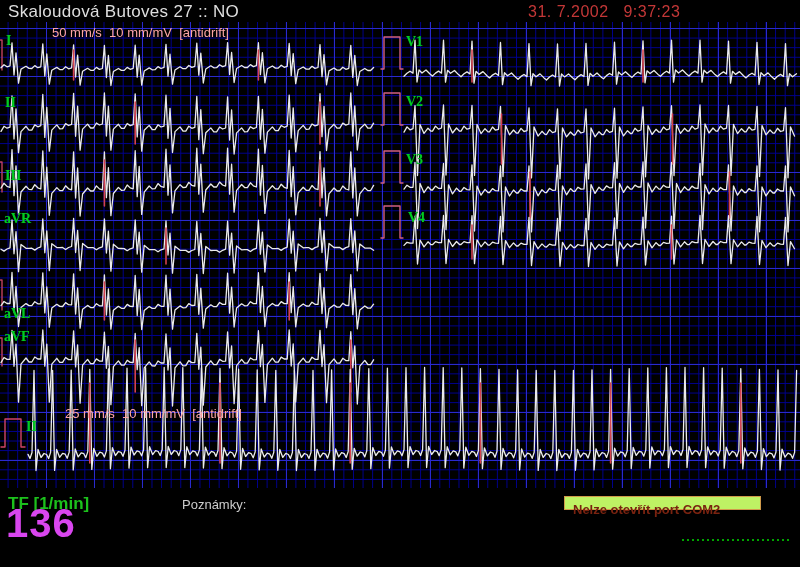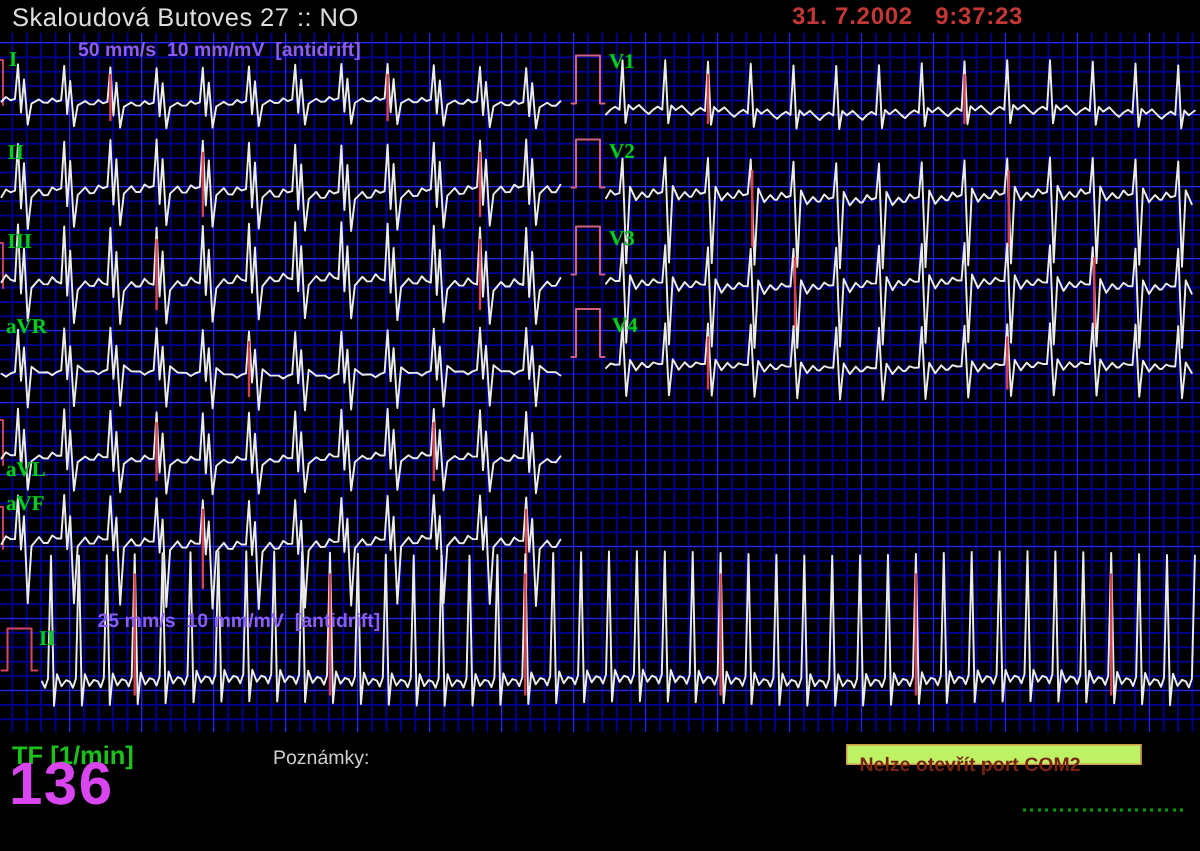--- a/index.html
+++ b/index.html
@@ -1,36 +1,36 @@
 <!DOCTYPE html>
 <html><head>
 <meta charset="utf-8">
 <style>
   html,body{margin:0;padding:0;background:#000;}
   body{width:800px;height:567px;overflow:hidden;font-family:"Liberation Sans",sans-serif;}
   .screen{position:relative;width:800px;height:567px;background:#000;}
 
   .titlebar{position:absolute;left:0;top:0;width:700px;height:22px;background:#000;z-index:5;}
   .title{position:absolute;left:8px;top:2px;font-size:17px;color:#dedede;letter-spacing:.3px;white-space:pre;}
-  .datetime{position:absolute;left:528px;top:3px;font-size:16px;font-weight:bold;color:#c33737;white-space:pre;letter-spacing:.5px;}
+  .datetime{position:absolute;left:528px;top:3px;font-size:16px;font-weight:normal;color:#c33737;white-space:pre;letter-spacing:.5px;}
 
   .grid{position:absolute;left:0;top:22px;width:800px;height:466px;background-color:#000;
     background-image:
       linear-gradient(to right,#2a2ace 1px,transparent 1px),
       linear-gradient(to bottom,#2a2ace 1px,transparent 1px),
       linear-gradient(to right,#00008e 1px,transparent 1px),
       linear-gradient(to bottom,#00008e 1px,transparent 1px);
     background-size:48px 466px,800px 48px,9.6px 466px,800px 9.6px;
     background-position:46px 0,0 6px,7.6px 0,0 6px;}
 
   #ecg{position:absolute;left:0;top:0;z-index:2;}
   #labels{position:absolute;left:0;top:0;width:800px;height:567px;z-index:3;pointer-events:none;}
   .lead-label{position:absolute;font-family:"Liberation Serif",serif;font-weight:bold;font-size:14px;color:#00cc22;text-shadow:0 0 1px #004400;}
 
-  .speed{position:absolute;font-size:13px;font-weight:bold;color:#8b5cf6;white-space:pre;z-index:3;}
+  .speed{position:absolute;font-size:13px;font-weight:normal;color:#fca5a5;white-space:pre;z-index:3;}
   .speed-top{left:52px;top:25px;}
   .speed-bottom{left:50px;top:406px;padding-left:15px;}
 
   .tf-label{position:absolute;left:8px;top:494px;font-size:17px;font-weight:bold;color:#1cc11c;z-index:5;}
   .tf-value{position:absolute;left:6px;top:503px;font-size:40px;font-weight:bold;color:#d946ef;line-height:1;letter-spacing:1px;z-index:5;}
   .notes{position:absolute;left:182px;top:497px;font-size:13px;color:#cdcdcd;z-index:5;}
 
   .error-box{position:absolute;left:564px;top:496px;width:197px;height:14px;background:#bef264;border:1px solid #d09a4a;box-sizing:border-box;z-index:6;}
   .error-box span{display:block;padding:5px 0 0 8px;font-size:13px;font-weight:bold;color:#7a2310;white-space:pre;}
   .dotted{position:absolute;left:682px;top:539px;width:110px;height:2px;z-index:6;
@@ -90,21 +90,21 @@
       <polyline points="89.8,383.0 89.8,463.0" fill="none" stroke="#d34250" stroke-width="1.6" stroke-linejoin="round" stroke-linecap="round"></polyline>
       <polyline points="220.0,383.0 220.0,463.0" fill="none" stroke="#d34250" stroke-width="1.6" stroke-linejoin="round" stroke-linecap="round"></polyline>
       <polyline points="350.2,383.0 350.2,463.0" fill="none" stroke="#d34250" stroke-width="1.6" stroke-linejoin="round" stroke-linecap="round"></polyline>
       <polyline points="480.4,383.0 480.4,463.0" fill="none" stroke="#d34250" stroke-width="1.6" stroke-linejoin="round" stroke-linecap="round"></polyline>
       <polyline points="610.6,383.0 610.6,463.0" fill="none" stroke="#d34250" stroke-width="1.6" stroke-linejoin="round" stroke-linecap="round"></polyline>
       <polyline points="740.8,383.0 740.8,463.0" fill="none" stroke="#d34250" stroke-width="1.6" stroke-linejoin="round" stroke-linecap="round"></polyline>
     </svg>
   <div id="labels">
       <div class="lead-label" style="left: 6px; top: 33px;">I</div>
       <div class="lead-label" style="left: 5px; top: 95px;">II</div>
-      <div class="lead-label" style="left: 5px; top: 154px; text-align: center;">III</div>
+      <div class="lead-label" style="left: 5px; top: 168px; text-align: center;">III</div>
       <div class="lead-label" style="left: 4px; top: 211px;">aVR</div>
       <div class="lead-label" style="left: 4px; top: 271px; margin-top: 35px;">aVL</div>
       <div class="lead-label" style="left: 4px; top: 329px;">aVF</div>
       <div class="lead-label" style="left: 406px; top: 34px;">V1</div>
       <div class="lead-label" style="left: 406px; top: 94px;">V2</div>
       <div class="lead-label" style="left: 406px; top: 152px;">V3</div>
       <div class="lead-label" style="left: 408px; top: 210px;">V4</div>
       <div class="lead-label" style="left: 26px; top: 419px;">II</div>
     </div>
 

